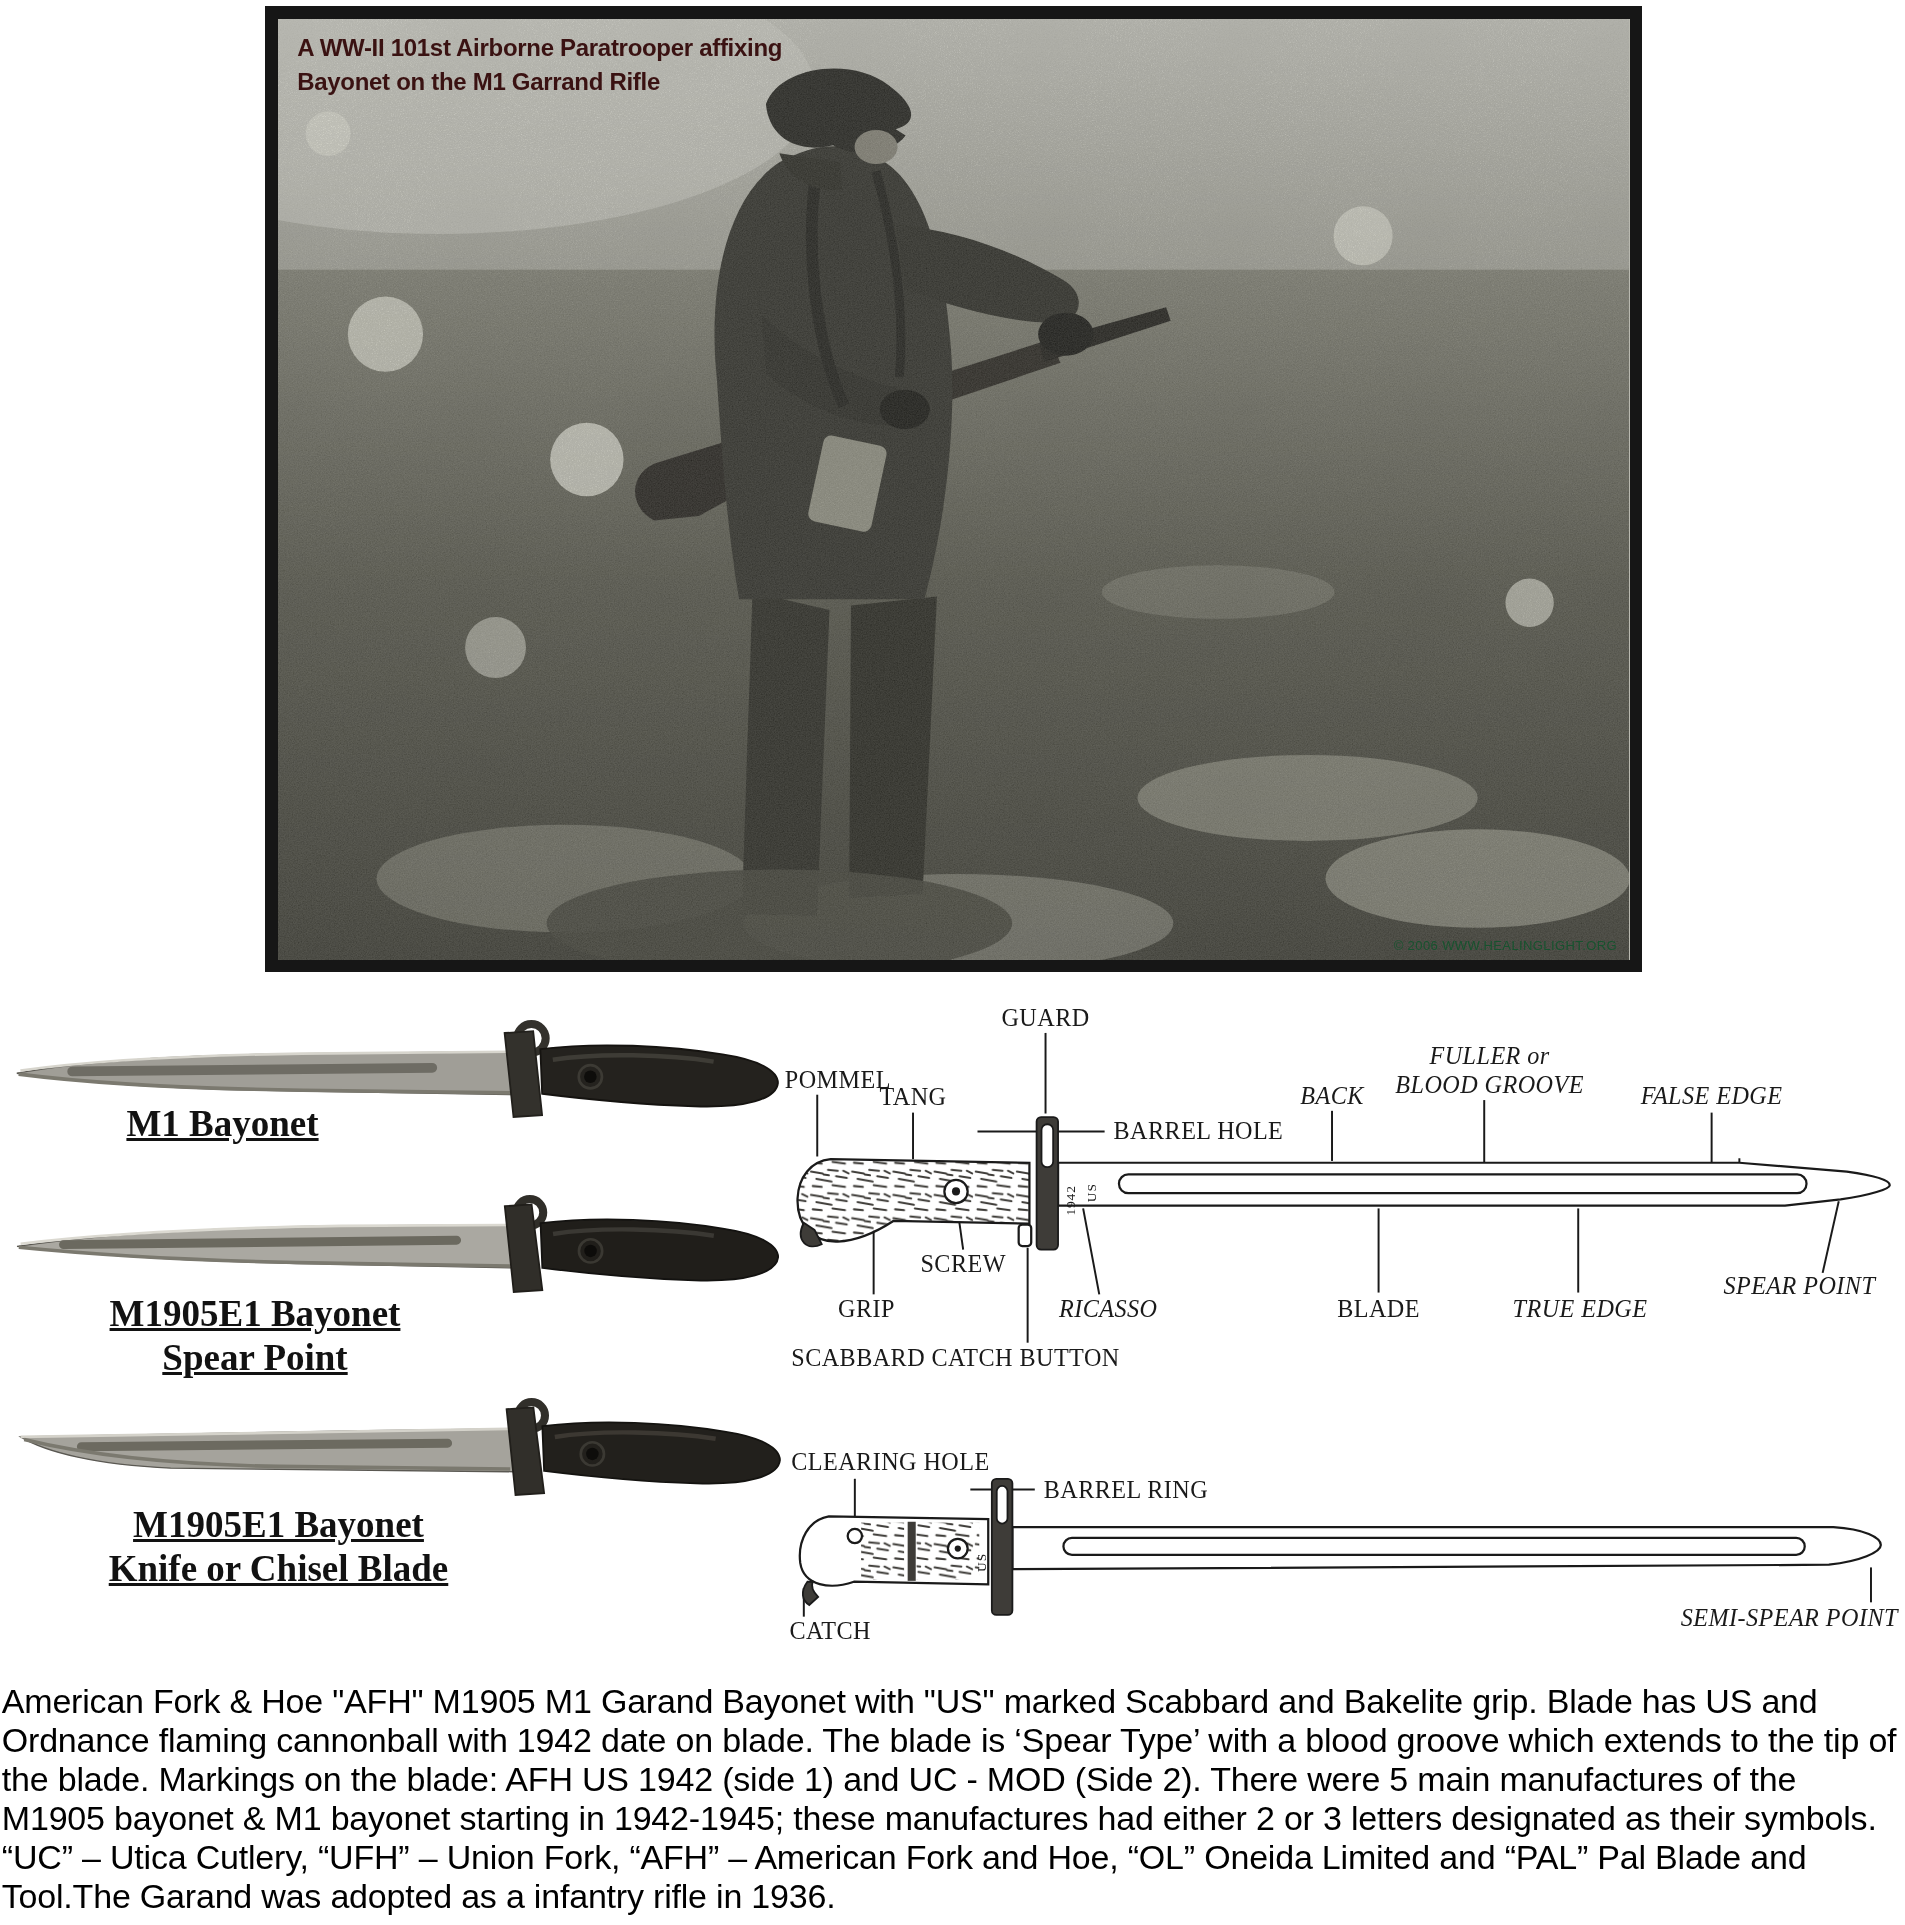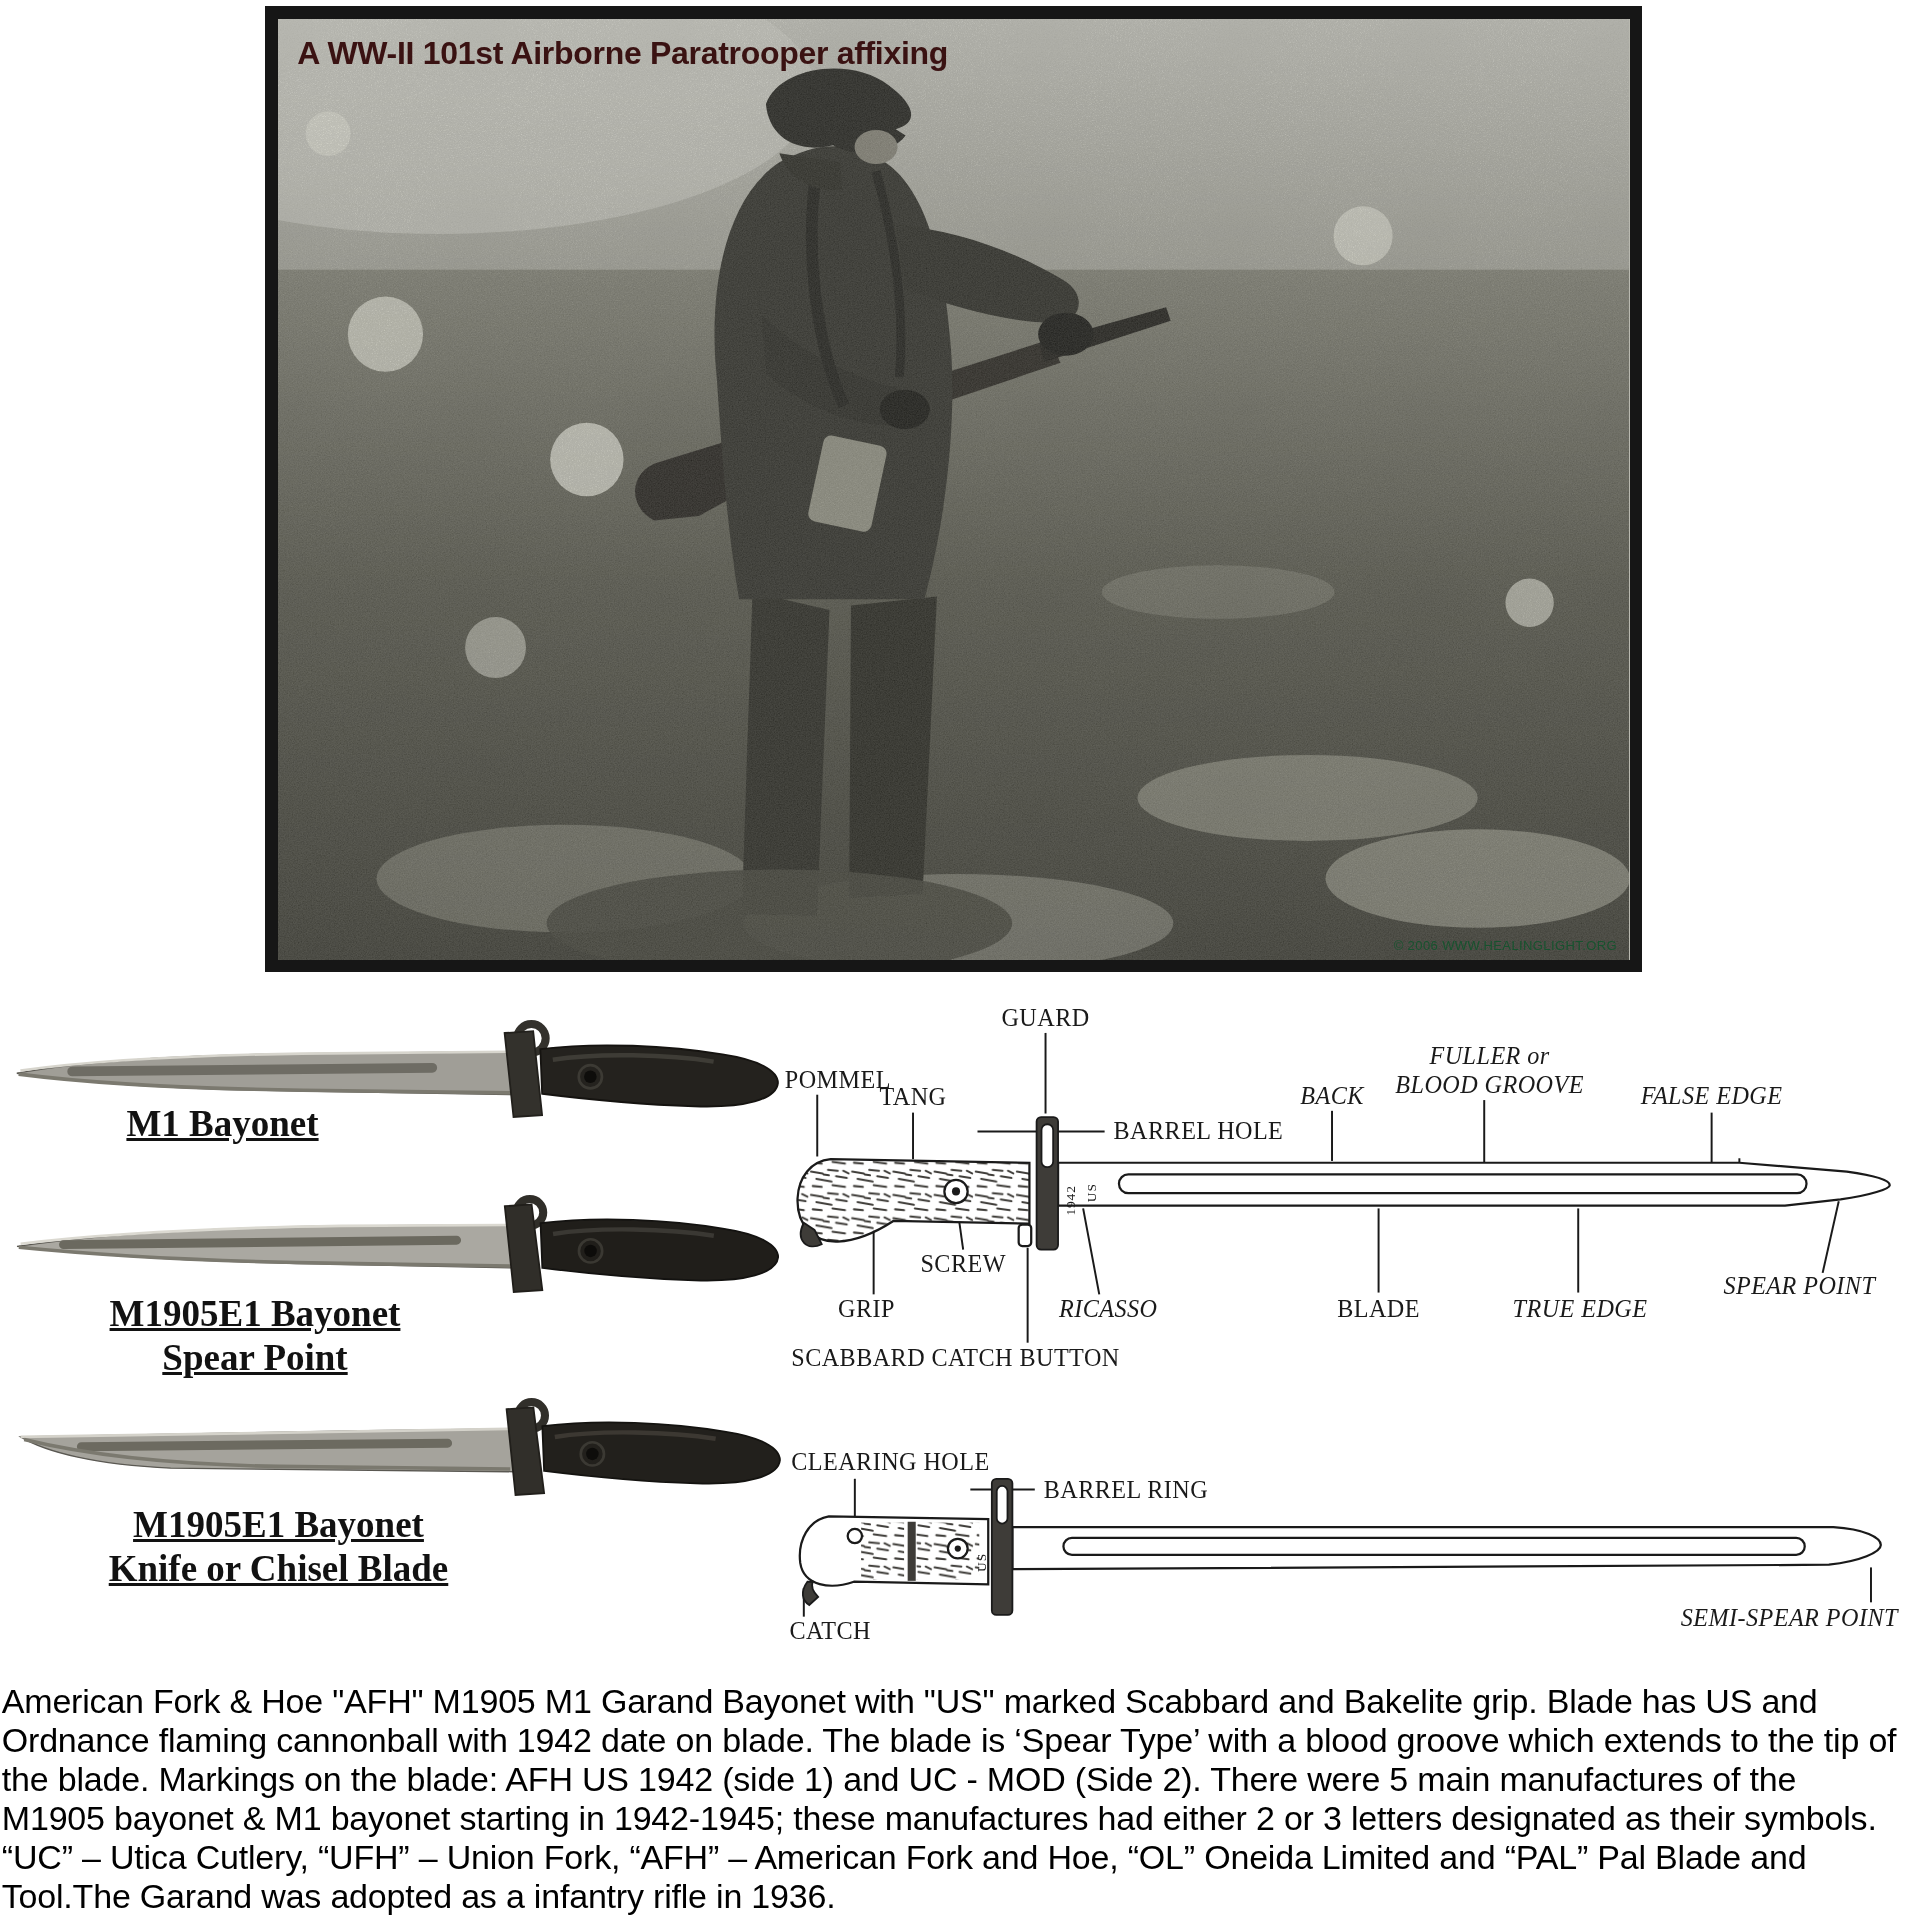--- a/index.html
+++ b/index.html
@@ -18,21 +18,21 @@
     background:#161616; padding:12.5px;
   }
   .photo {
     position:relative; width:100%; height:100%;
     overflow:hidden; background:#b9b9b0;
   }
   .photo svg { position:absolute; left:0; top:0; }
   .photo-caption {
     position:absolute; left:19.7px; top:12.5px;
     font-family:"Liberation Sans", sans-serif;
-    font-weight:700; font-size:32px; line-height:1.42;
+    font-weight:700; font-size:24px; line-height:1.42;
     letter-spacing:-0.3px; color:#3a1212;
   }
   .photo-watermark {
     position:absolute; right:12.5px; bottom:7.2px;
     font-size:13px; font-weight:400; letter-spacing:0.4px;
     color:#14532d; opacity:0.95;
   }
   
   .bayonet-img { position:absolute; }
   .bayonet-label {
@@ -134,20 +134,21 @@
         <path d="M 560 150 C 570 180 600 195 630 190 L 628 160 Z" fill="#2b2b24"></path>
 
         <ellipse cx="560" cy="1010" rx="260" ry="60" fill="#46463c" opacity="0.9"></ellipse>
       </g>
 
       <rect width="1509" height="1051" filter="url(#grainD)" opacity="0.22"></rect>
       <rect width="1509" height="1051" filter="url(#grainL)" opacity="0.16"></rect>
     </svg>
     <div class="photo-caption">
       <div>A WW-II 101st Airborne Paratrooper affixing</div>
+      <div>Bayonet on the M1 Garrand Rifle</div>
     </div>
     <div class="photo-watermark">© 2006 WWW.HEALINGLIGHT.ORG</div>
   </div>
 </div>
 
 <svg class="bayonet-img" style="left:7.2px; top:1008px;" width="779" height="134" viewBox="0 0 870 150">
   <path d="M 10 73 C 90 59 190 53 330 51 L 562 49 L 566 97 L 330 93 C 190 91 90 85 10 73 Z" fill="#a09e97" stroke="#5a5852" stroke-width="1.5"></path>
   <path d="M 14 70 C 100 58 200 53 330 51 L 560 49" stroke="#d7d5cd" stroke-width="3" fill="none"></path>
   <path d="M 72 71 L 475 67" stroke="#6e6c64" stroke-width="11" stroke-linecap="round" fill="none"></path>
   <path d="M 12 74 C 90 84 190 90 330 92 L 564 95" stroke="#7b796f" stroke-width="4" fill="none"></path>

